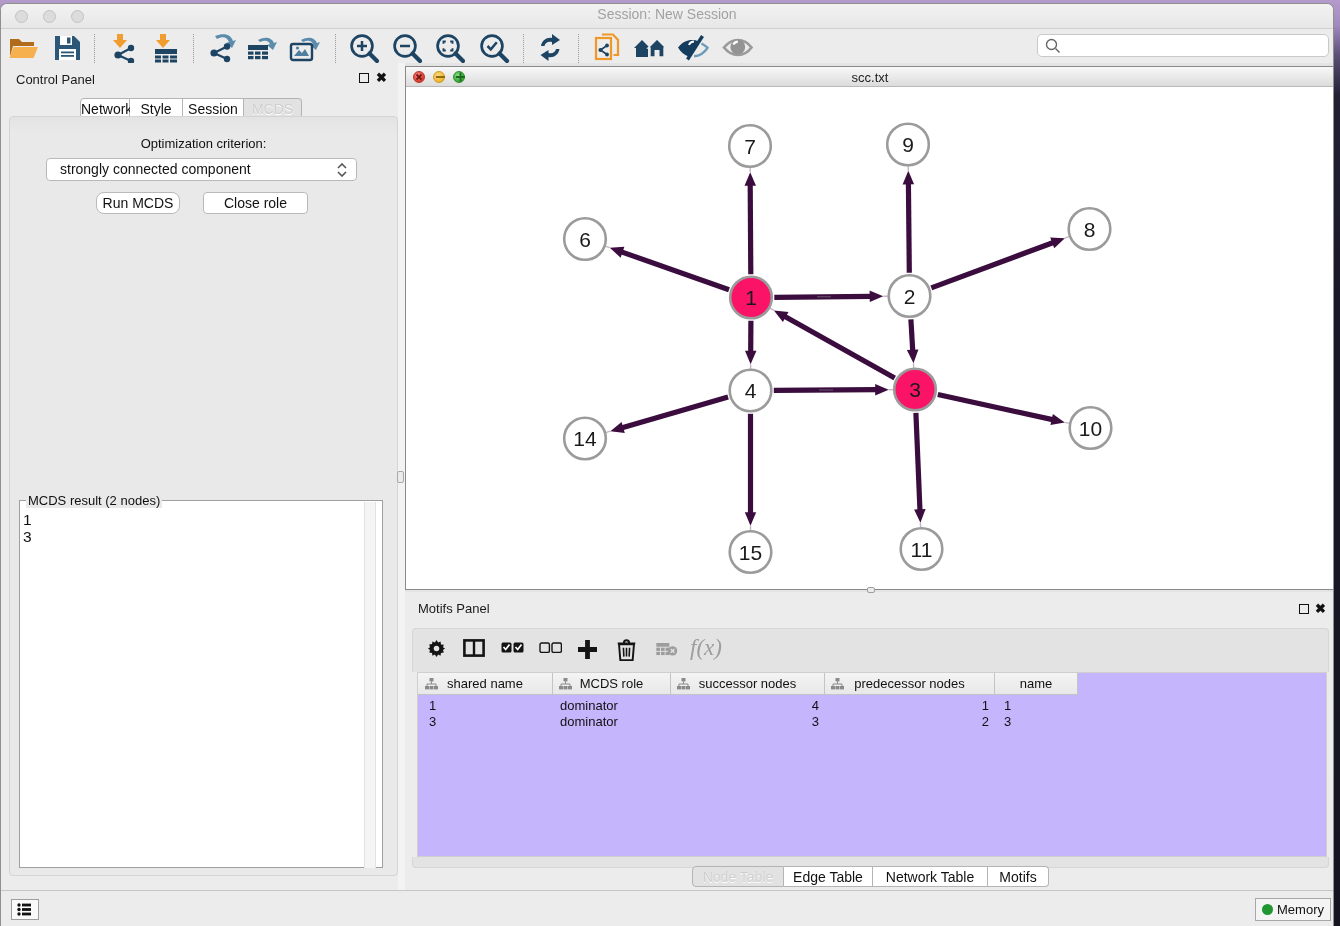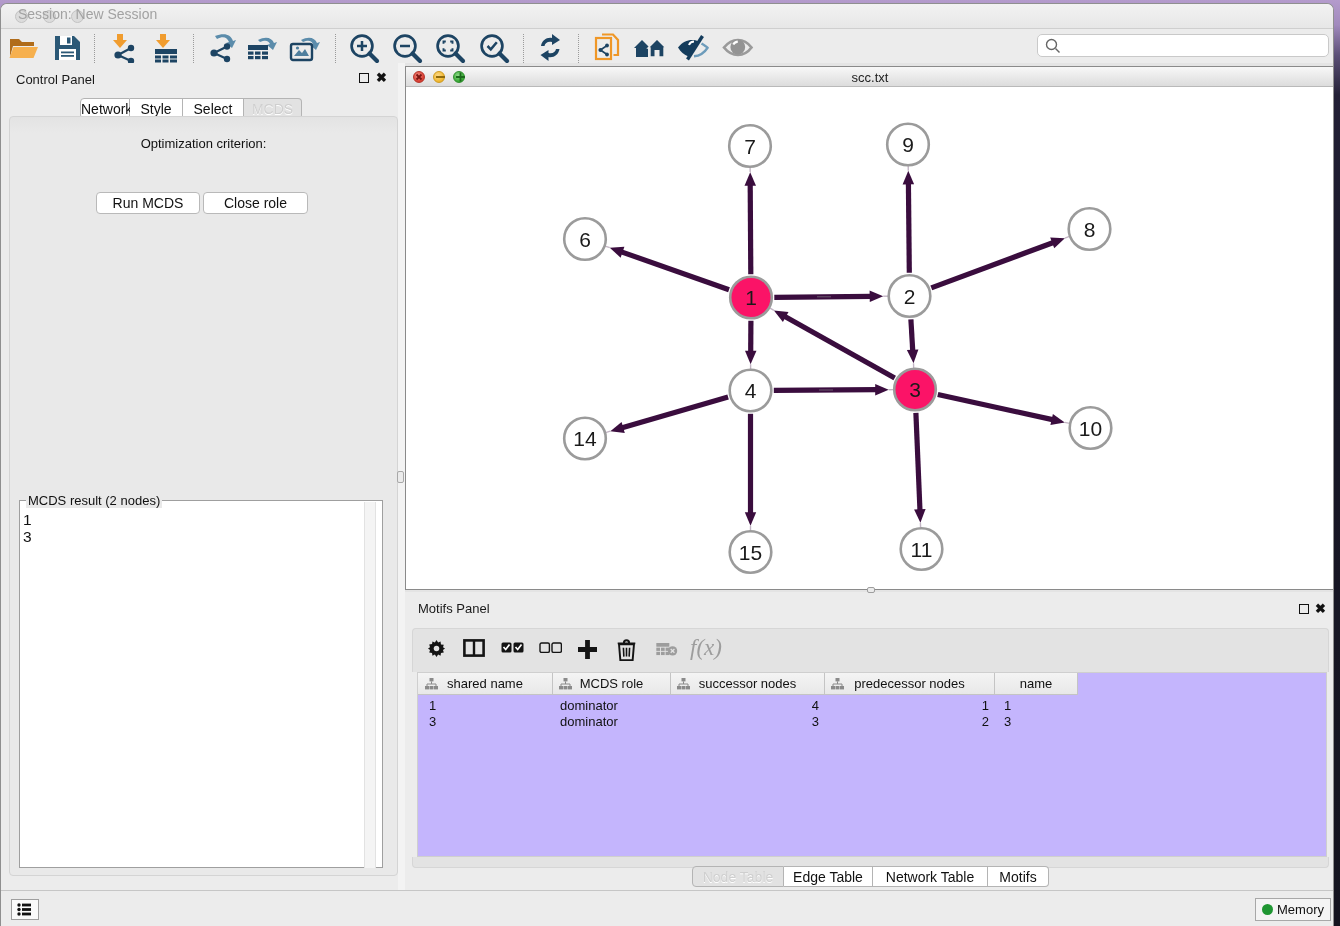--- a/index.html
+++ b/index.html
@@ -2,21 +2,21 @@
 <html><head>
 <meta charset="utf-8">
 <style>
 * { margin:0; padding:0; box-sizing:border-box; }
 html,body { width:1340px; height:926px; overflow:hidden; font-family:"Liberation Sans",sans-serif; }
 #desktop { position:absolute; inset:0; background:linear-gradient(180deg,#b49bcc 0px,#a18abd 25px,#5c5077 55px,#232036 95px,#191828 300px,#15141f 926px); }
 #window { position:absolute; left:0; top:3px; width:1334px; height:923px; background:#ececec; border-radius:7px 7px 0 0; border:1px solid #8f8f8f; border-bottom:none; overflow:hidden; }
 
 #titlebar { position:absolute; left:0; top:0; width:100%; height:25px; background:linear-gradient(#f2f2f2,#e7e7e7); border-bottom:1px solid #cfcfcf; }
 .tl { position:absolute; top:6px; width:13px; height:13px; border-radius:50%; background:#dcdcdc; border:1px solid #c2c2c2; }
-#titletext { position:absolute; top:2px; left:0; width:100%; text-align:left; font-size:14px; color:#a2a2a2;padding-left:17px; }
+#titletext { position:absolute; top:2px; left:0; width:100%; text-align:center; font-size:14px; color:#a2a2a2; }
 
 #toolbar { position:absolute; left:0; top:26px; width:100%; height:33px; background:#ececec; }
 .sep { position:absolute; top:4px; height:29px; width:1px; border-left:1px dotted #9a9a9a; }
 .ticon { position:absolute; top:3px; }
 #searchbox { position:absolute; left:1036px; top:4px; width:292px; height:23px; background:#fff; border:1px solid #c9c9c9; border-radius:5px; }
 
 #mainarea { position:absolute; left:0; top:59px; width:1334px; height:827px; background:#e9e9e9; }
 
 #cpanel { position:absolute; left:0; top:0; width:404px; height:827px; background:#ececec; }
 #cpanel-title { position:absolute; left:15px; top:9px; font-size:13px; color:#1a1a1a; }
@@ -184,26 +184,32 @@
     </div>
   </div>
   <div id="mainarea">
     <div id="cpanel">
       <div id="cpanel-title">Control Panel</div>
       <div class="float-ico" style="left:358px"></div>
       <div class="close-ico" style="left:375px">✖</div>
       <div class="tabrow" style="left:79px; top:35px;">
         <div class="tab first" style="width:50px">Network</div>
         <div class="tab" style="width:53px">Style</div>
-        <div class="tab" style="width:61px">Select</div>
+        <div class="tab" style="width:61px">Session</div>
         <div class="tab last sel" style="width:58px">MCDS</div>
       </div>
       <div id="cpanel-body">
         <div id="optlabel">Optimization criterion:</div>
-        <div class="btn" style="left:86px; top:75px; width:104px;">Run MCDS</div>
+        <div id="dropdown">strongly connected component
+          <svg width="10" height="14" viewBox="0 0 10 14" style="position:absolute;right:9px;top:4px;">
+            <path d="M1 5 L5 1 L9 5" fill="none" stroke="#555" stroke-width="1.6"></path>
+            <path d="M1 9 L5 13 L9 9" fill="none" stroke="#555" stroke-width="1.6"></path>
+          </svg>
+        </div>
+        <div class="btn" style="left:86px; top:75px; width:84px;border-radius:8px;">Run MCDS</div>
         <div class="btn" style="left:193px; top:75px; width:105px;">Close role</div>
         <div id="fieldset">
           <div id="fieldset-legend">MCDS result (2 nodes)</div>
           <div id="fs-scroll"></div>
           <div id="fs-text">1<br>3</div>
         </div>
       </div>
     </div>
     <div id="gutter" style="position:absolute;left:397px;top:0;width:7px;height:827px;background:#f3f3f3;"></div>
     <div id="splitv" style="position:absolute;left:396px;top:408px;width:7px;height:12px;background:#ebebeb;border:1px solid #a8a8a8;border-radius:2px;z-index:5;"></div>

